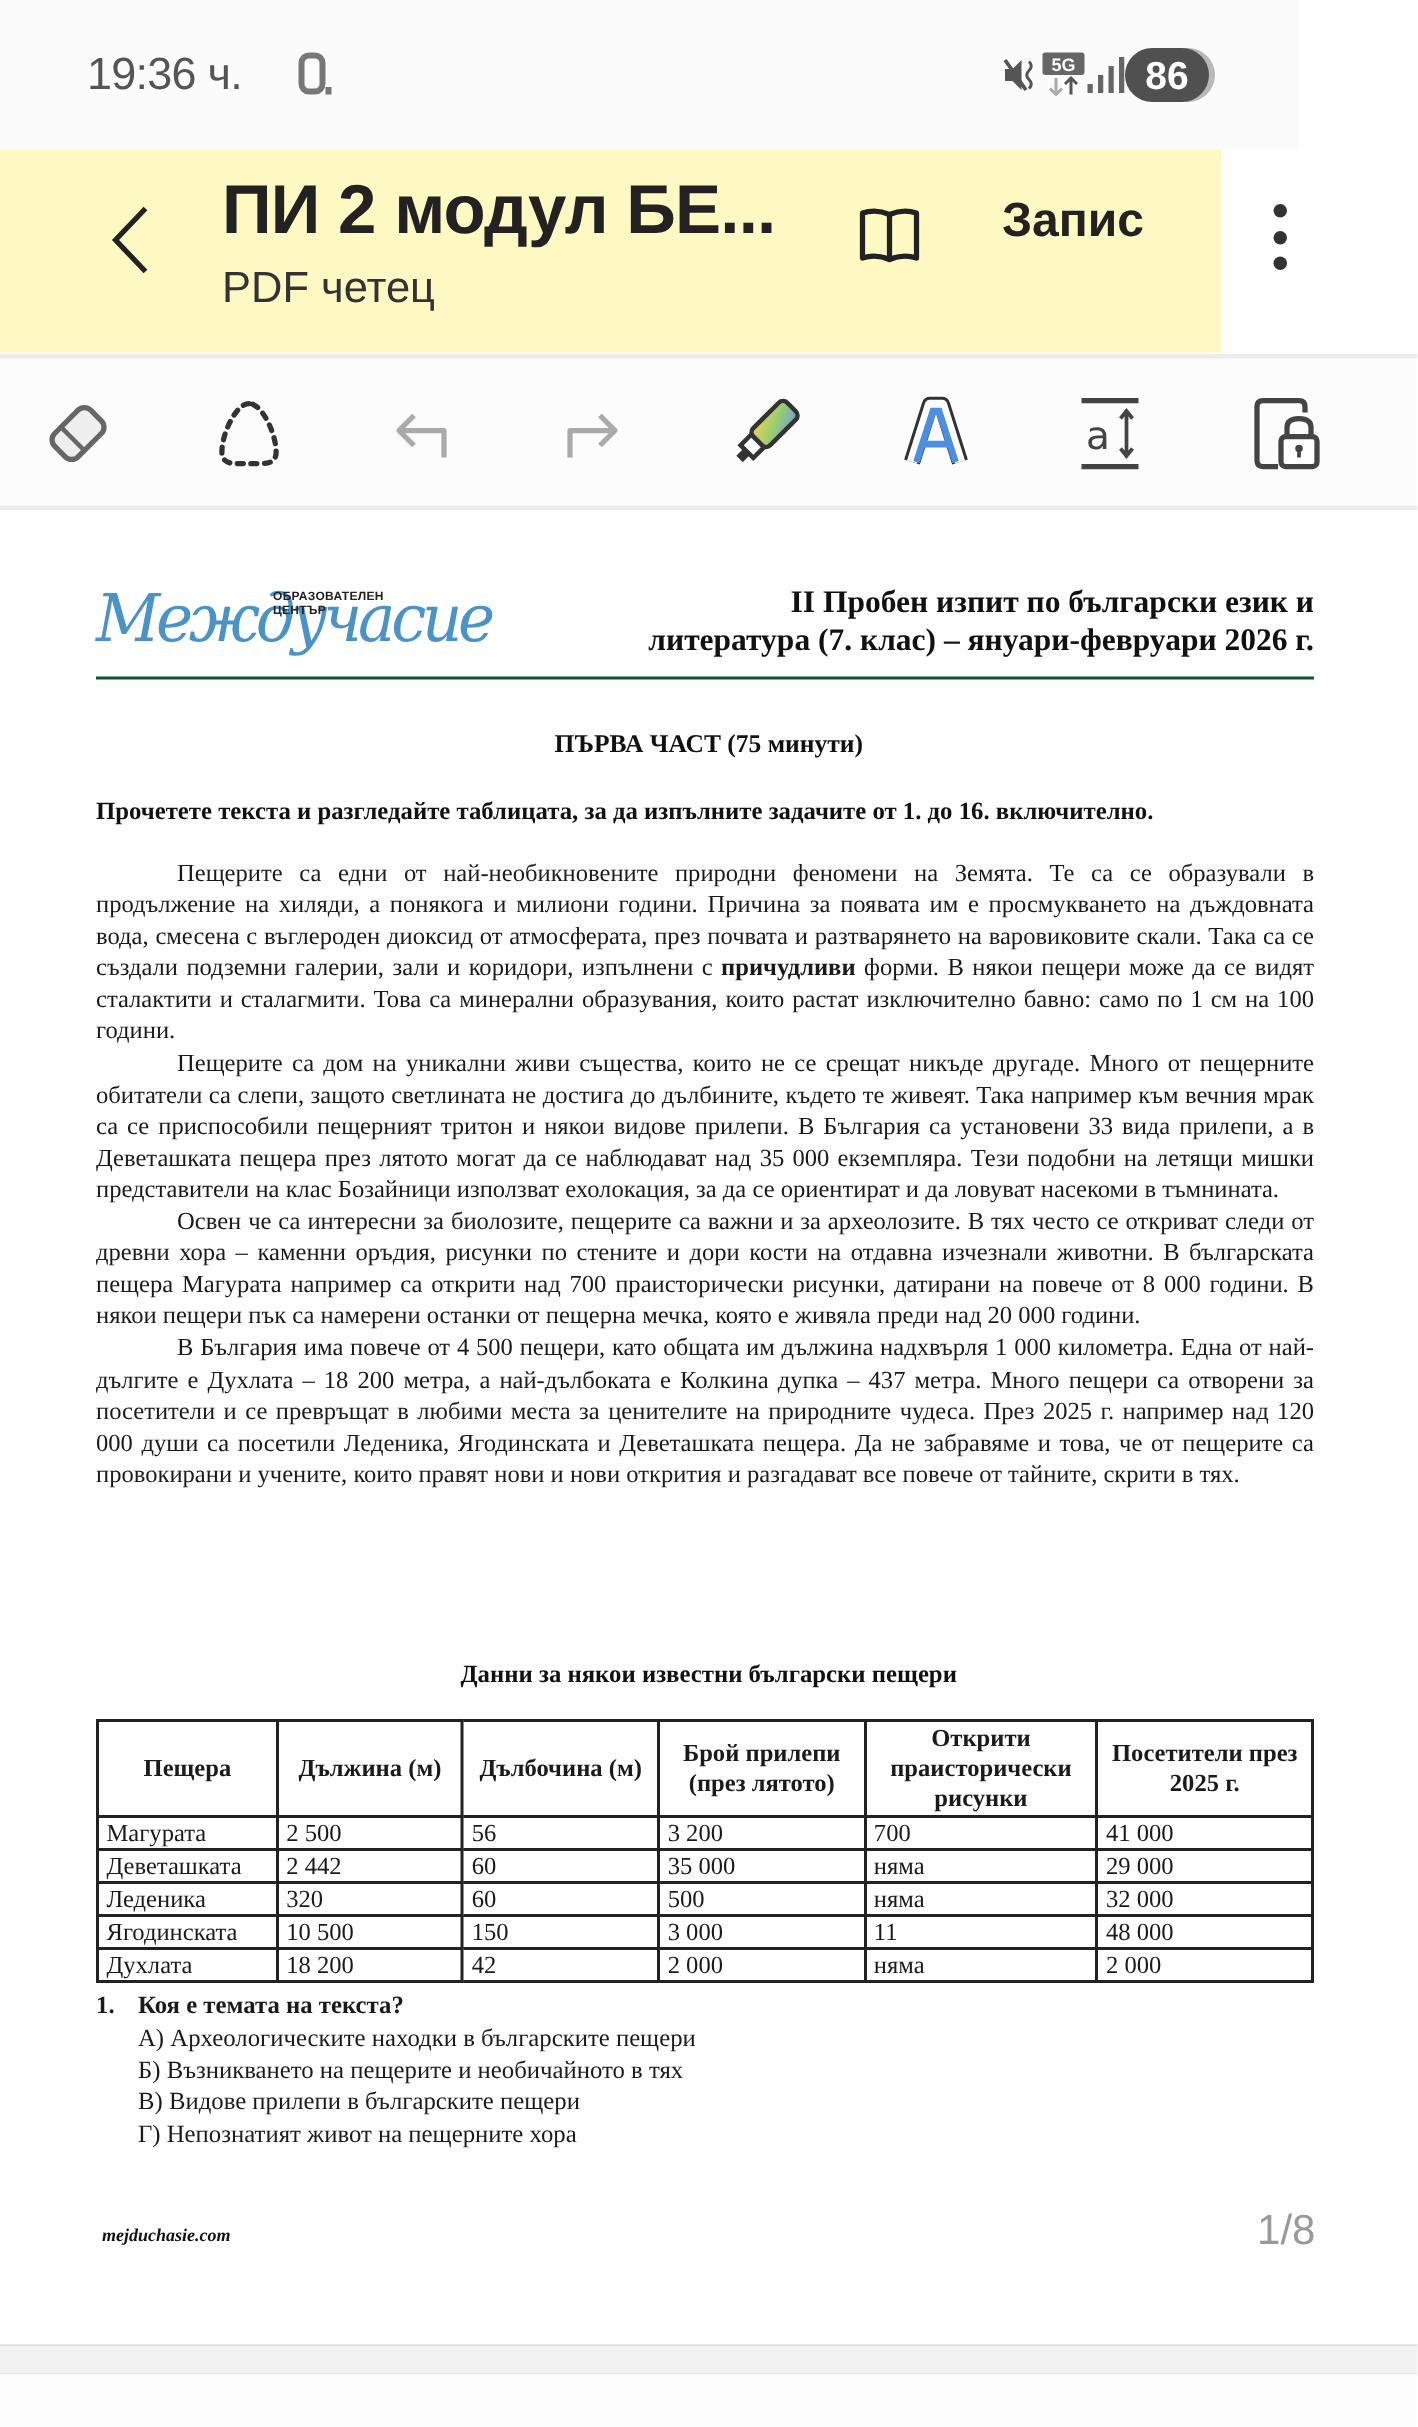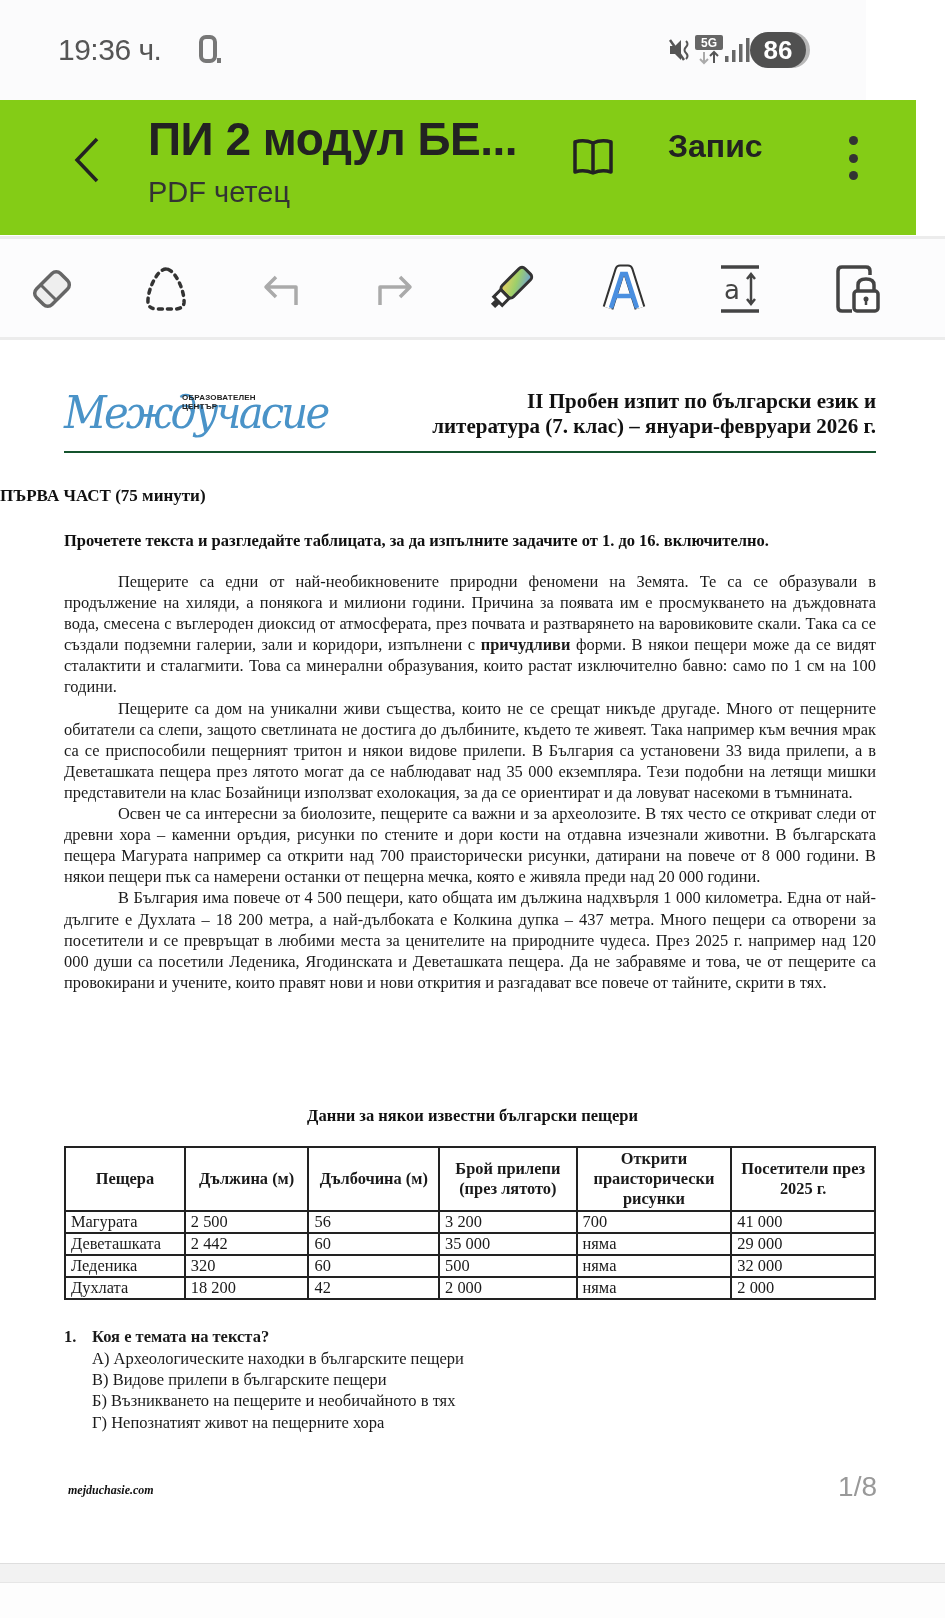--- a/index.html
+++ b/index.html
@@ -7,42 +7,42 @@
   body { position: relative; font-family: "Liberation Sans", sans-serif; color: #1a1a1a; }
 
   
   .status-bar { position: absolute; left: 0; top: 0; width: 866px; height: 100px; background: #fbfbfc; }
   .status-time { position: absolute; left: 58px; top: 33px; font-size: 30px; color: #555; letter-spacing: -0.5px; }
   .status-notif { position: absolute; left: 198px; top: 34px; width: 24px; height: 32px; }
   .status-right { position: absolute; right: 60px; top: 32px; display: flex; align-items: center; }
   .battery { height: 36px; min-width: 56px; padding: 0 8px; border-radius: 18px; background: #505050; color: #fff; font-size: 26px; font-weight: bold; display: flex; align-items: center; justify-content: center; box-shadow: 4px 0 0 #b8b8b8; }
 
   
-  .app-header { position: absolute; left: 0; top: 100px; width: 916px; height: 135px; background: #84cc16; }
+  .app-header { position: absolute; left: 0; top: 100px; width: 814px; height: 135px; background: #fef9c3; }
   .back-btn { position: absolute; left: 62px; top: 30px; width: 50px; height: 60px; display: flex; align-items: center; justify-content: center; }
   .doc-title { position: absolute; left: 148px; top: 12px; font-size: 46px; font-weight: bold; color: #222; letter-spacing: -0.5px; white-space: nowrap; }
   .doc-subtitle { position: absolute; left: 148px; top: 76px; font-size: 29px; color: #333; }
   .reader-btn { position: absolute; left: 568px; top: 32px; width: 50px; height: 50px; display: flex; align-items: center; justify-content: center; }
   .save-btn { position: absolute; left: 668px; top: 28px; font-size: 32px; font-weight: bold; color: #222; }
   .more-btn { position: absolute; left: 838px; top: 30px; width: 30px; height: 56px; display: flex; flex-direction: column; align-items: center; justify-content: space-between; padding: 6px 0; }
   .more-btn span { width: 9px; height: 9px; border-radius: 50%; background: #333; display: block; }
 
   
   .toolbar { position: absolute; left: 0; top: 236px; width: 945px; height: 104px; background: #fcfcfd; border-top: 3px solid #ececec; border-bottom: 3px solid #ececec; display: flex; align-items: center; }
   .tool { position: absolute; top: 22px; width: 56px; height: 56px; display: flex; align-items: center; justify-content: center; }
 
   
   .pdf-page { position: absolute; left: 0; top: 343px; width: 945px; height: 1220px; background: #ffffff; font-family: "Liberation Serif", serif; }
   .pdf-header { position: absolute; left: 64px; top: 46px; width: 812px; height: 64px; border-bottom: 2px solid #14532d; }
   .logo { position: absolute; left: 0; top: -6px; width: 220px; height: 76px; }
   .logo-tag { position: absolute; left: 118px; top: 10px; font-family: "Liberation Sans", sans-serif; font-size: 8px; font-weight: bold; color: #222; letter-spacing: 0.2px; }
   .logo-script { position: absolute; left: 0; top: 4px; font-family: "DejaVu Serif", serif; font-style: italic; font-size: 44px; color: #4a93c8; letter-spacing: -3px; transform: scaleX(0.95); transform-origin: left; }
   .exam-title { position: absolute; right: 0; top: 0; text-align: right; font-size: 21px; font-weight: bold; line-height: 25px; color: #111; }
 
-  .part-title { position: absolute; left: 0; width: 945px; top: 143px; font-size: 17px; font-weight: bold; color: #111; }
+  .part-title { position: absolute; left: 0; width: 945px; top: 143px; text-align: center; font-size: 17px; font-weight: bold; color: #111; }
   .instruction { position: absolute; left: 64px; top: 188px; width: 812px; font-size: 16.5px; font-weight: bold; color: #111; }
 
   .body-text { position: absolute; left: 64px; top: 228px; width: 812px; font-size: 16.4px; line-height: 21.1px; color: #1a1a1a; text-align: justify; }
   .body-text p { text-indent: 54px; }
 
   .table-title { position: absolute; left: 0; width: 945px; top: 763px; text-align: center; font-size: 16.5px; font-weight: bold; color: #111; }
   .cave-table { position: absolute; left: 64px; top: 803px; width: 812px; border-collapse: collapse; font-size: 16.4px; color: #1a1a1a; }
   .cave-table th, .cave-table td { border: 2px solid #222; }
   .cave-table th { font-weight: bold; text-align: center; line-height: 20px; height: 64px; padding: 0 3px; vertical-align: middle; }
   .cave-table td { text-align: left; height: 22px; line-height: 18px; padding: 0 5px; }
@@ -238,35 +238,43 @@
       </tr>
       <tr>
         <td>Леденика</td>
         <td>320</td>
         <td>60</td>
         <td>500</td>
         <td>няма</td>
         <td>32 000</td>
       </tr>
       <tr>
+        <td>Ягодинската</td>
+        <td>10 500</td>
+        <td>150</td>
+        <td>3 000</td>
+        <td>11</td>
+        <td>48 000</td>
+      </tr>
+      <tr>
         <td>Духлата</td>
         <td>18 200</td>
         <td>42</td>
         <td>2 000</td>
         <td>няма</td>
         <td>2 000</td>
       </tr>
     </tbody>
   </table>
 
   <div class="question">
     <div class="q-title"><span class="q-num">1.</span><span>Коя е темата на текста?</span></div>
     <div class="q-opt">А) Археологическите находки в българските пещери</div>
+    <div class="q-opt">Б) Възникването на пещерите и необичайното в тях</div>
     <div class="q-opt">В) Видове прилепи в българските пещери</div>
-    <div class="q-opt">Б) Възникването на пещерите и необичайното в тях</div>
     <div class="q-opt">Г) Непознатият живот на пещерните хора</div>
   </div>
 
   <div class="pdf-footer">mejduchasie.com</div>
   <div class="page-indicator">1/8</div>
 </div>
 
 <div class="bottom-strip"></div>
 <div class="bottom-area"></div>
 

